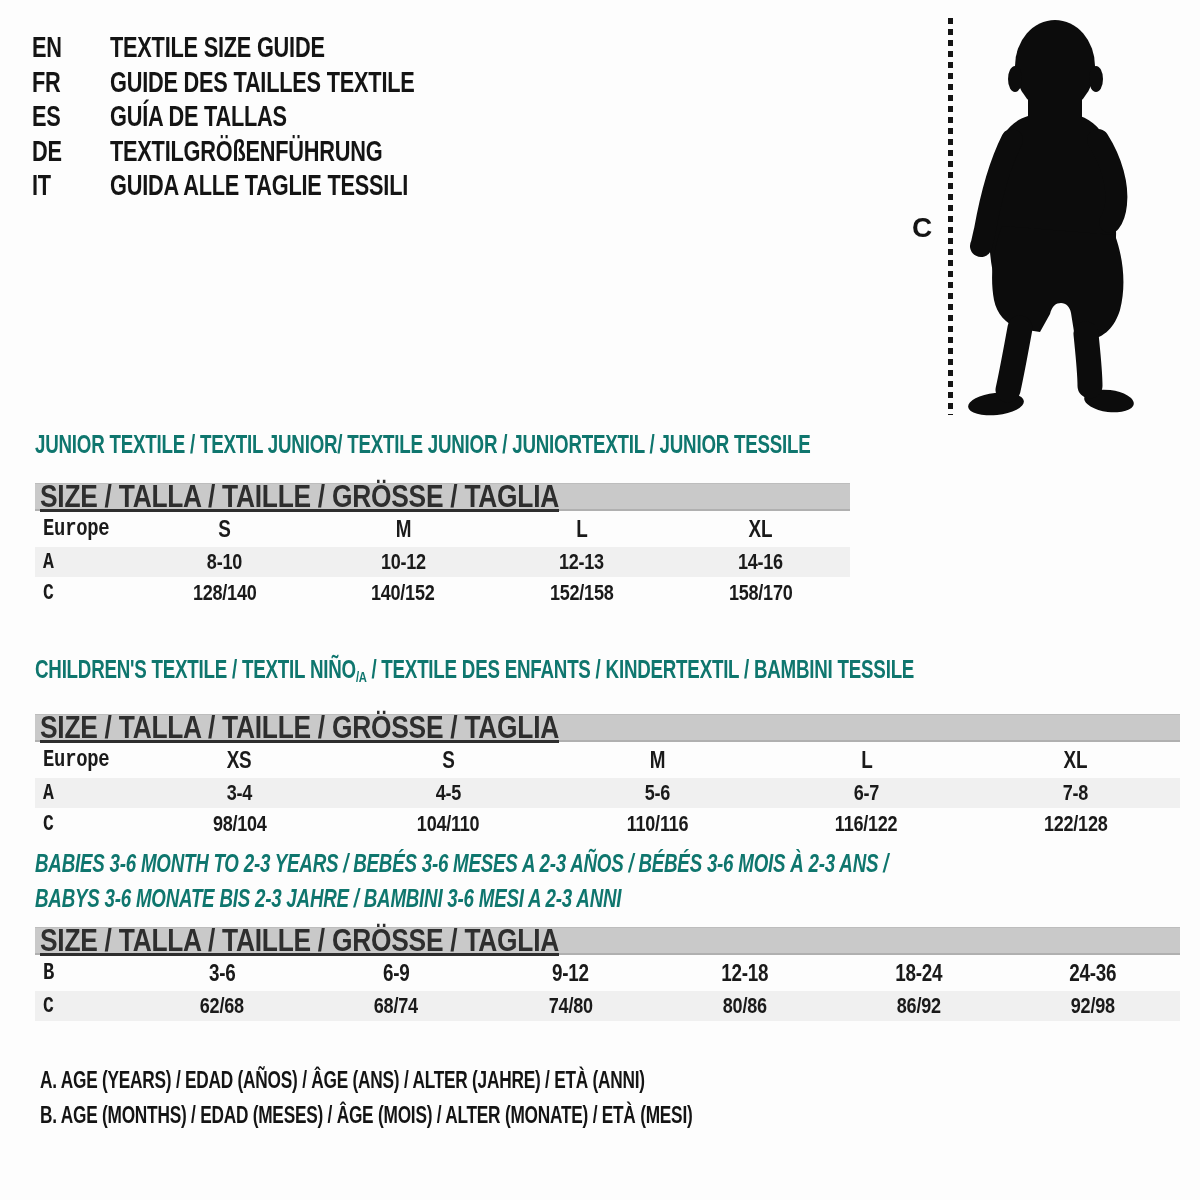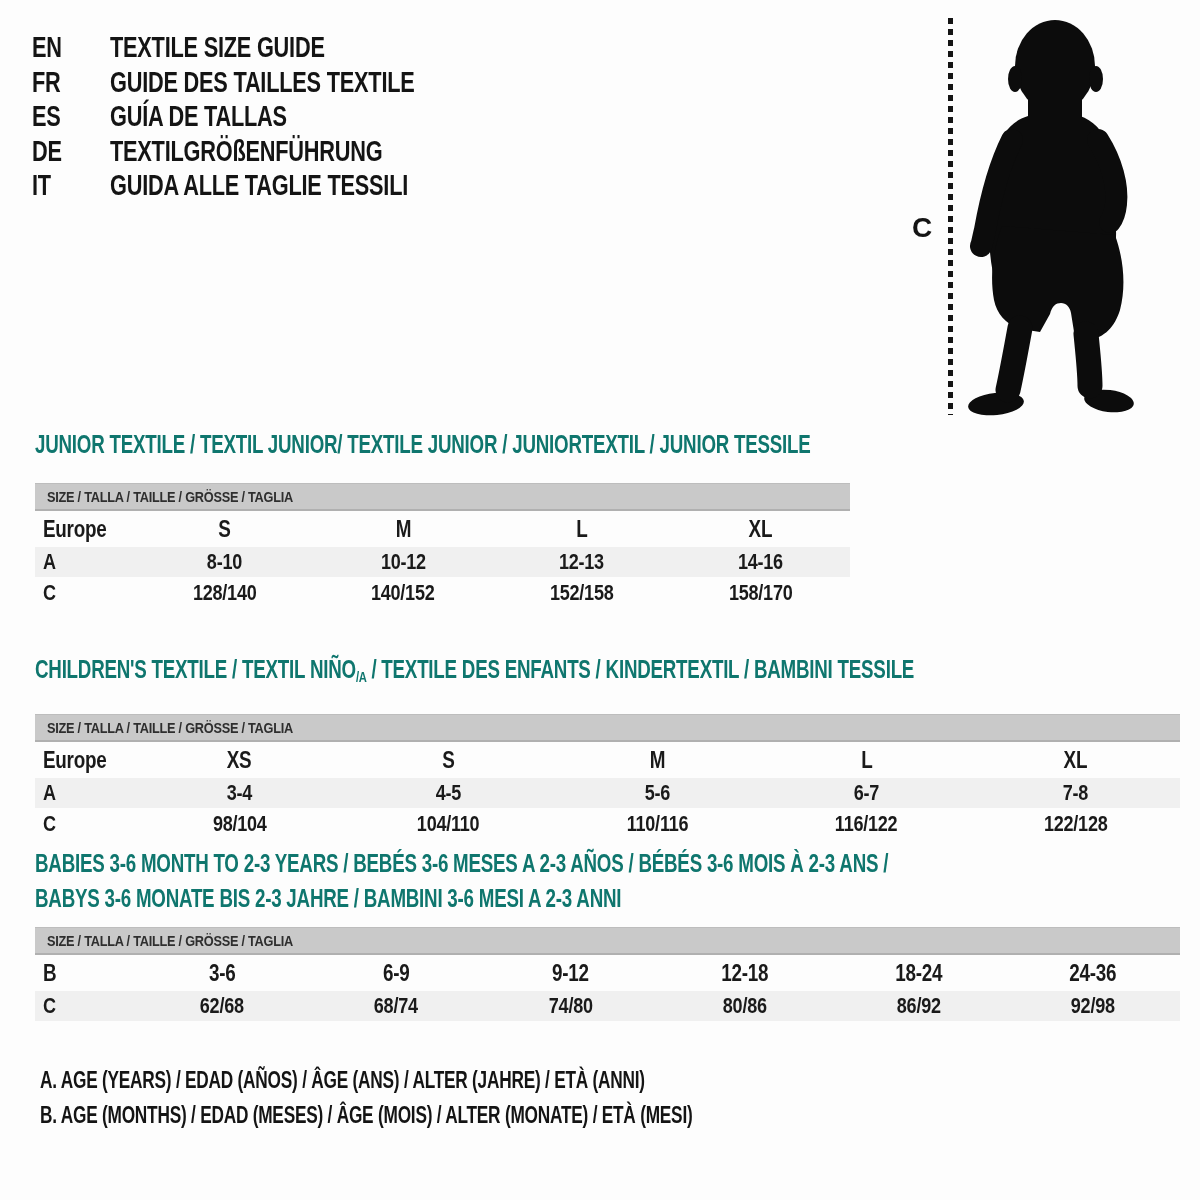--- a/index.html
+++ b/index.html
@@ -33,38 +33,38 @@
   }
   .measure-label { position:absolute; left:912px; top:212px; font-size:28px; color:#141414; }
   .silhouette { position:absolute; left:962px; top:16px; }
 
   
   .sec { position:absolute; left:35px; }
   .sec-junior  { top:432px; width:815px; }
   .sec-children{ top:640px; width:1145px;margin-top:17px; }
   .sec-babies  { top:846px; width:1145px; }
   .sec-title { font-size:25px; line-height:25px; color:#0f766e; }
-  .sec-title.two-line { line-height:35px; font-size:25px; }
+  .sec-title.two-line { line-height:35px; font-size:25px;font-style:italic; }
   .sub-a { font-size:15px; vertical-align:-4px; letter-spacing:-0.5px; }
 
   .bar {
     margin-top:26px; height:28px; background:#c9c9c9;
     border-top:1px solid #bdbdbd; border-bottom:2px solid #b0b0b0;
-    display:flex; align-items:center; padding-left:12px;
-    font-size:15px; color:#2e2e2e;
+    display:flex; align-items:center; padding-left:5px;
+    font-size:31px; color:#2e2e2e;text-decoration:underline;
   }
   .sec-children .bar { margin-top:25px; }
   .sec-babies .bar { margin-top:11px; }
 
   .trow { display:flex; align-items:center; font-size:22px; }
   .trow.h36 { height:36px; font-size:23px; }
   .trow.h30 { height:30px; }
   .trow.h32 { height:32px; }
   .trow.shade { background:#f0f0f0; }
-  .lbl { flex:0 0 100px; width:100px; padding-left:8px; text-align:left; }
+  .lbl { flex:0 0 100px; width:100px; padding-left:8px; text-align:left;font-family:Liberation Mono, monospace; }
   .val { flex:1 1 0; text-align:center; }
 
   
   .legend { position:absolute; left:40px; top:1063px; }
   .legend-row { line-height:35px; font-size:23px; color:#141414; }
 </style>
 </head>
 <body>
 
 <div class="page">

